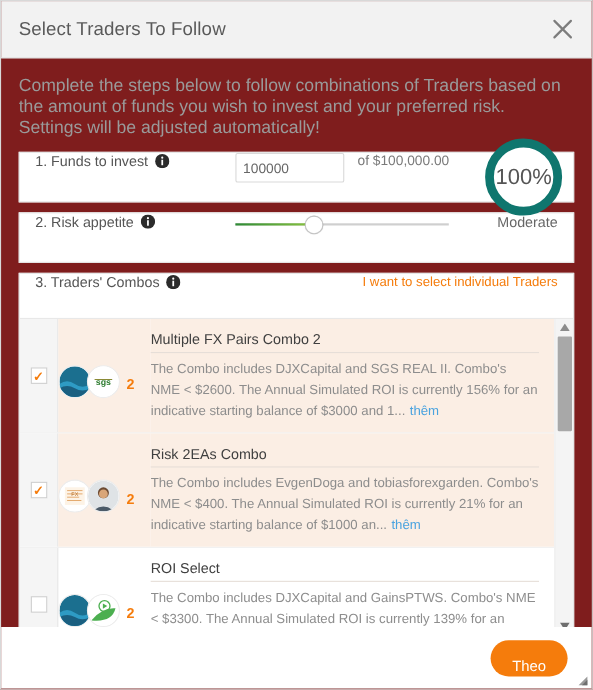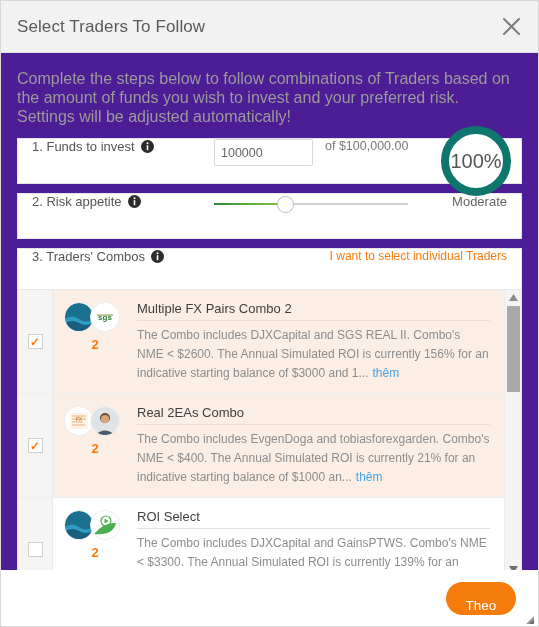--- a/index.html
+++ b/index.html
@@ -6,21 +6,21 @@
   html, body {
     margin: 0; padding: 0;
     width: 539px; height: 627px;
     background: #ffffff;
     font-family: "Liberation Sans", sans-serif;
     -webkit-font-smoothing: antialiased;
   }
   .modal {
     position: relative;
     width: 539px; height: 627px;
-    background: #4c1d95;
+    background: #7f1d1d;
     border: 1px solid #d8d8d8;
     overflow: hidden;
   }
   
   .modal-header {
     position: relative;
     height: 52px;
     background: #f2f2f2;
     border-bottom: 1px solid #e2e2e2;
     display: flex;
@@ -203,21 +203,21 @@
   .checkbox .tick {
     color: #f57c0c;
     font-size: 12px;
     line-height: 1;
     font-weight: bold;
   }
   .combo-avatars {
     flex: 0 0 84px;
     padding-top: 12px;
     display: flex;
-    flex-direction: column;
+    flex-direction: row;
     align-items: center;
   }
   .avatar-pair {
     position: relative;
     width: 62px; height: 32px;
   }
   .av {
     position: absolute;
     top: 0;
     width: 30px; height: 30px;
@@ -449,21 +449,21 @@
                     <circle cx="14" cy="14" r="14" fill="#dfe3e6"></circle>
                     <circle cx="14" cy="11" r="5" fill="#6b4a32"></circle>
                     <circle cx="14" cy="12" r="4" fill="#d9a679"></circle>
                     <path d="M4 28 q10 -9 20 0 Z" fill="#4b5a68"></path>
                   </svg>
                 </div>
               </div>
               <div class="count">2</div>
             </div>
             <div class="combo-main">
-              <div class="combo-title">Real 2EAs Combo</div>
+              <div class="combo-title">Risk 2EAs Combo</div>
               <div class="combo-desc">
                 <span>The Combo includes EvgenDoga and tobiasforexgarden. Combo's NME &lt; $400. The Annual Simulated ROI is currently 21% for an indicative starting balance of $1000 an...</span><span class="more-link">thêm</span>
               </div>
             </div>
           </div>
 
           <div class="combo-row">
             <div class="check-cell">
               <div class="checkbox"></div>
             </div>

